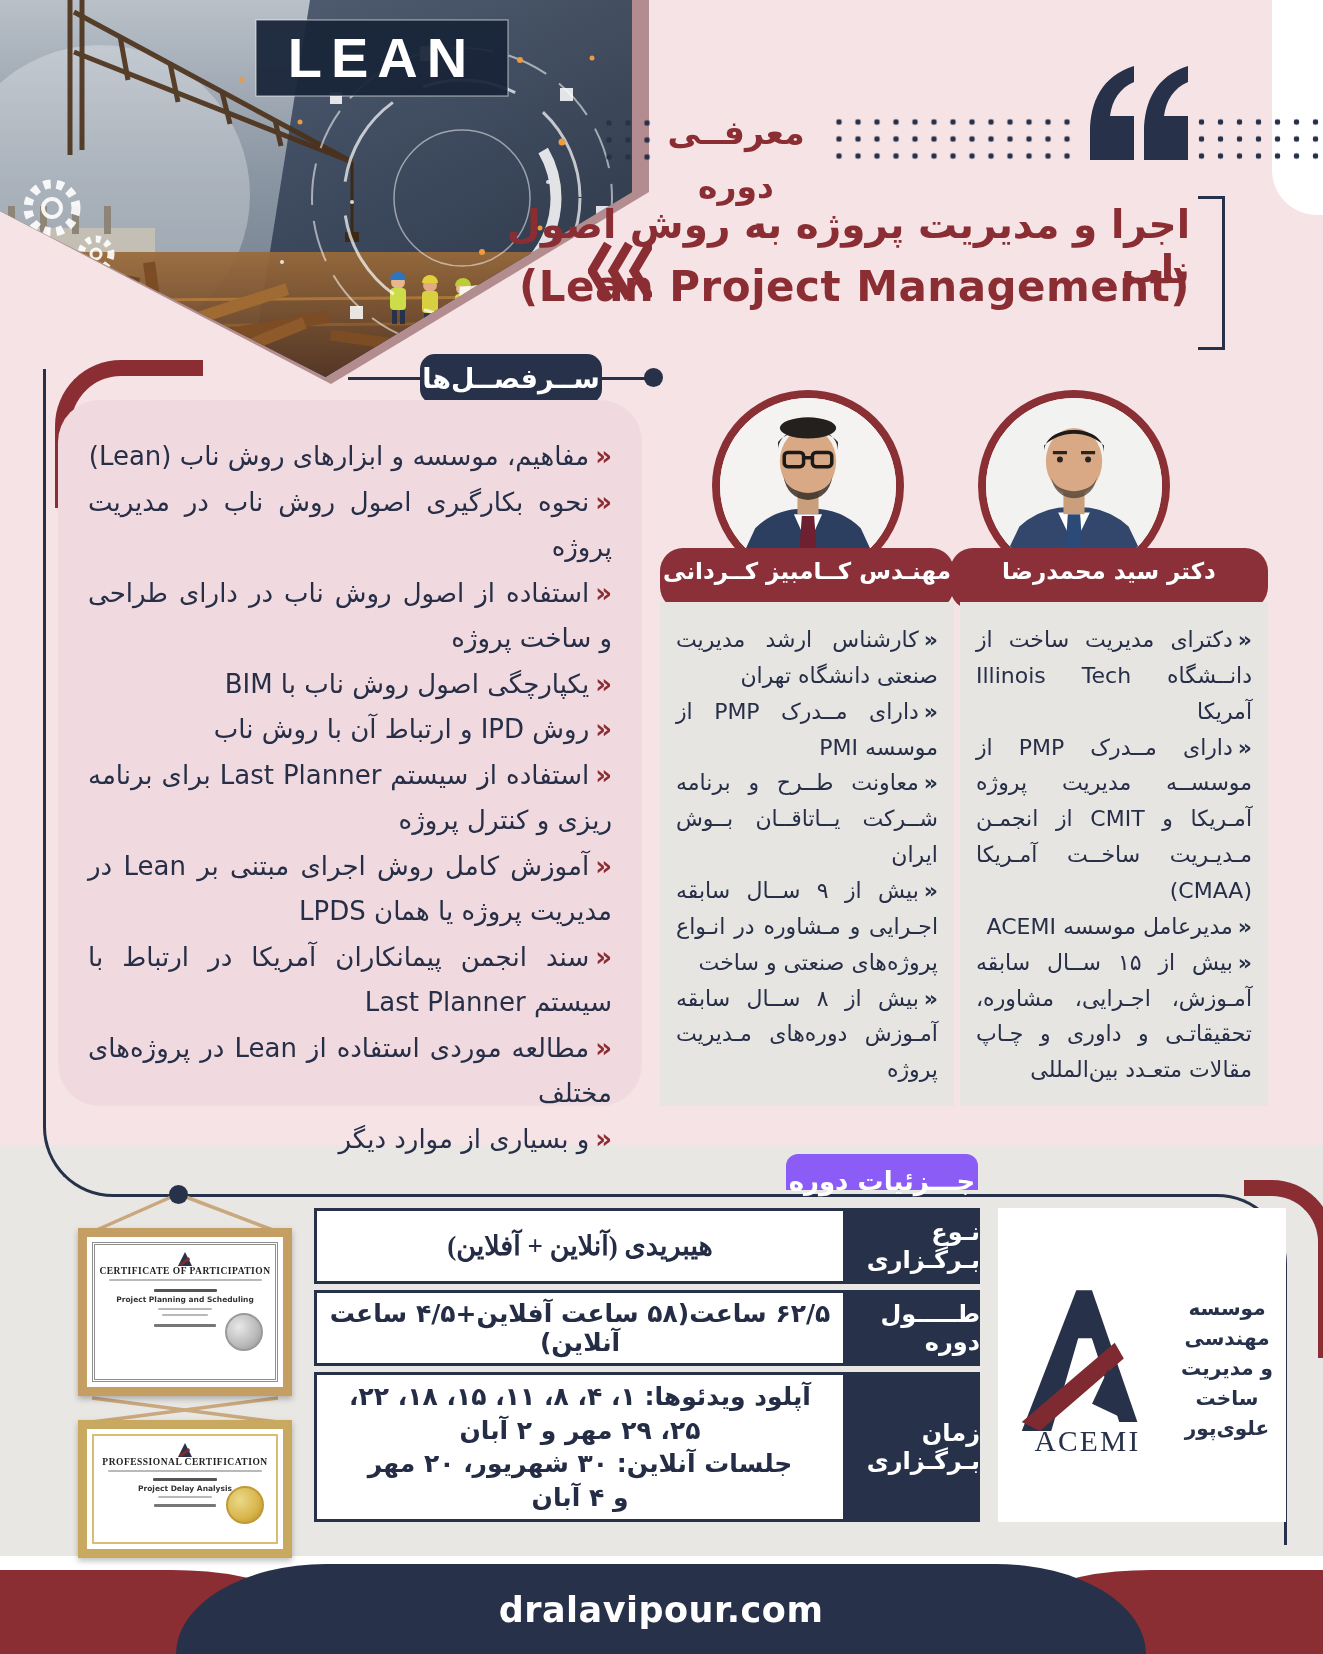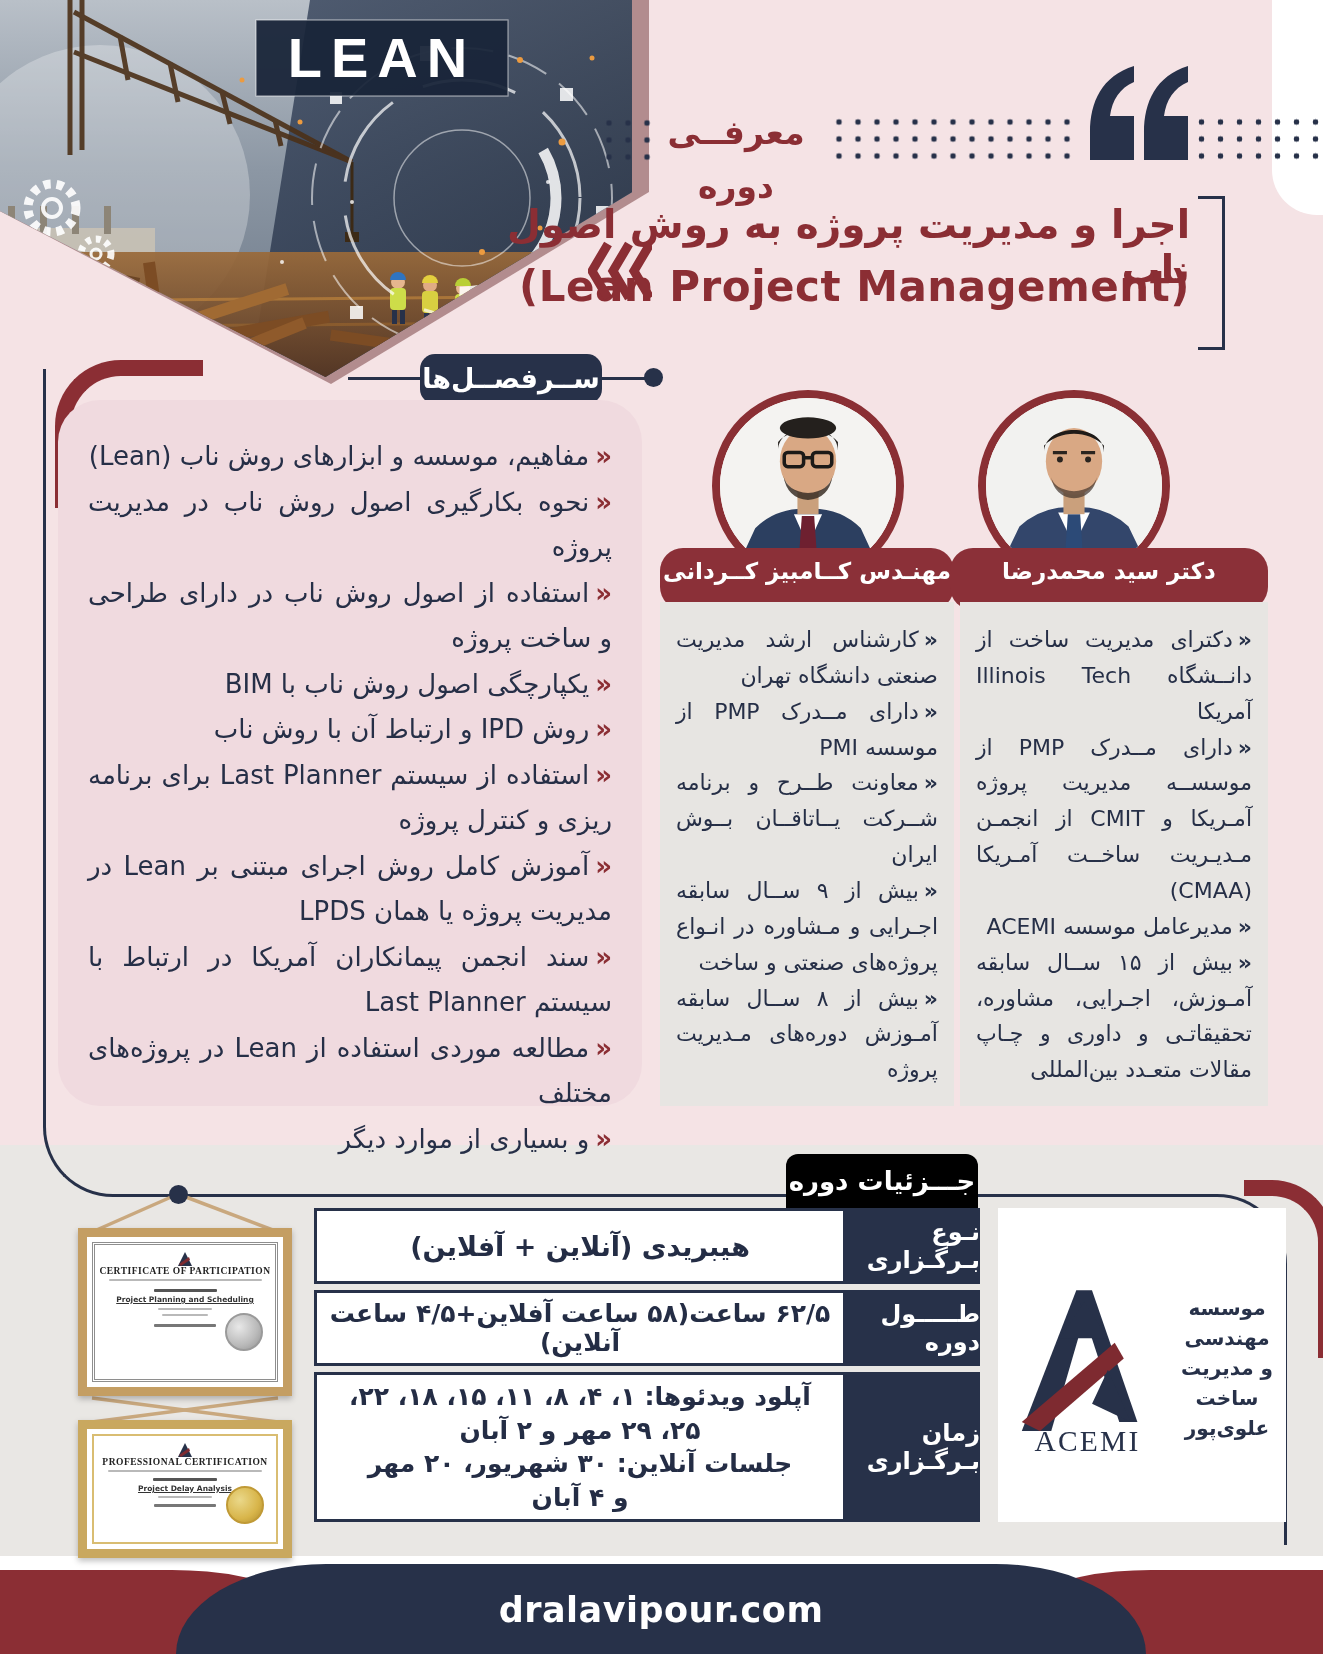--- a/index.html
+++ b/index.html
@@ -41,34 +41,34 @@
   .t-item{font-size:26px;line-height:1.75;color:#262f47;text-align:justify;text-align-last:right;}
   .t-item .mk{color:#8b2e34;font-weight:bold;margin-left:6px;}
   
   .photo{width:176px;height:176px;border:8px solid #8a2f34;border-radius:50%;background:#fff;overflow:hidden;}
   .name-badge{height:62px;background:#8b3038;border-radius:23px;color:#fff;font-weight:bold;
       font-size:23px;line-height:46px;text-align:center;direction:rtl;}
   .bio-card{background:#e7e5e2;box-sizing:border-box;padding:20px 16px;direction:rtl;}
   .b-item{font-size:22px;line-height:1.63;color:#262f47;text-align:justify;text-align-last:right;}
   .b-item .mk{color:#273149;font-weight:bold;margin-left:5px;}
   
-  .details-badge{left:786px;top:1154px;width:192px;height:54px;background:#000000;border-radius:12px 12px 0 0;
+  .details-badge{left:786px;top:1154px;width:192px;height:36px;background:#8b5cf6;border-radius:12px 12px 0 0;
       color:#fff;font-weight:bold;font-size:26px;line-height:54px;text-align:center;direction:rtl;}
   .lbl-cell{left:846px;width:134px;background:#273149;color:#fff;font-weight:bold;font-size:24px;
       text-align:right;direction:rtl;display:flex;align-items:center;justify-content:center;}
   .val-cell{left:314px;width:532px;background:#fff;border:3px solid #273149;box-sizing:border-box;
       color:#242d45;font-weight:bold;text-align:center;direction:rtl;display:flex;flex-direction:column;
       align-items:center;justify-content:center;}
   
   .cert{box-sizing:border-box;background:#fff;border:9px solid #c49e63;box-shadow:0 3px 6px rgba(0,0,0,.25);}
   .cert-inner{position:absolute;inset:5px;display:flex;flex-direction:column;align-items:center;padding-top:5px;}
   .cert-title{font-family:"Liberation Serif","DejaVu Serif",serif;font-weight:bold;color:#222;
       letter-spacing:.5px;font-size:9.5px;white-space:nowrap;}
   .hairline{background:#b9b9b9;height:2px;border-radius:1px;}
-  .cert-course{font-size:7.5px;font-weight:bold;color:#333;margin-top:3px;text-decoration:underline;}
+  .cert-course{font-size:7.5px;font-weight:bold;color:#333;margin-top:3px;}
   .seal{position:absolute;border-radius:50%;width:34px;height:34px;}
   
   .logo-panel{left:998px;top:1208px;width:288px;height:314px;background:#fff;display:flex;
       align-items:center;}
   .logo-caption{color:#273149;font-weight:bold;font-size:20px;line-height:1.5;direction:rtl;text-align:center;}
   
   .blob{background:#8b2e34;}
   .footer-band{left:176px;top:1564px;width:970px;height:90px;background:#273149;
       border-radius:150px 150px 0 0 / 90px 90px 0 0;color:#fff;font-weight:bold;font-size:35px;
       line-height:92px;text-align:center;letter-spacing:.5px;}
@@ -316,21 +316,21 @@
     <div class="b-item"><span class="mk">«</span><span>دکترای مدیریت ساخت از دانــشگاه Illinois Tech آمریکا</span></div>
     <div class="b-item"><span class="mk">«</span><span>دارای مــدرک PMP از موسســه مدیریت پروژه آمـریکا و CMIT از انجمـن مـدیـریت ساخــت آمـریکا (CMAA)</span></div>
     <div class="b-item"><span class="mk">«</span><span>مدیرعامل موسسه ACEMI</span></div>
     <div class="b-item"><span class="mk">«</span><span>بیش از ۱۵ ســال سابقه آمـوزش، اجـرایی، مشاوره، تحقیقاتـی و داوری و چـاپ مقالات متعـدد بین‌المللی</span></div>
   </div>
 
   <div class="abs navy-dot" style="left:169px;top:1185px;z-index:2;"></div>
   <div class="abs details-badge">جـــزئیات دوره</div>
 
   <div class="abs lbl-cell" style="top:1208px;height:76px;">نـوع بـرگـزاری</div>
-  <div class="abs val-cell" style="top:1208px;height:76px;font-size:27px;">هیبریدی (آنلاین + آفلاین)</div>
+  <div class="abs val-cell" style="top:1208px;height:76px;font-size:27px;font-family:Liberation Serif, serif;">هیبریدی (آنلاین + آفلاین)</div>
 
   <div class="abs lbl-cell" style="top:1290px;height:76px;">طـــــول دوره</div>
   <div class="abs val-cell" style="top:1290px;height:76px;font-size:25px;">۶۲/۵ ساعت(۵۸ ساعت آفلاین+۴/۵ ساعت آنلاین)</div>
 
   <div class="abs lbl-cell" style="top:1372px;height:150px;">زمان بـرگـزاری</div>
   <div class="abs val-cell" style="top:1372px;height:150px;font-size:25px;line-height:1.34;">
     <div>آپلود ویدئوها: ۱، ۴، ۸، ۱۱، ۱۵، ۱۸، ۲۲،</div>
     <div>۲۵، ۲۹ مهر و ۲ آبان</div>
     <div>جلسات آنلاین: ۳۰ شهریور، ۲۰ مهر</div>
     <div>و ۴ آبان</div>

